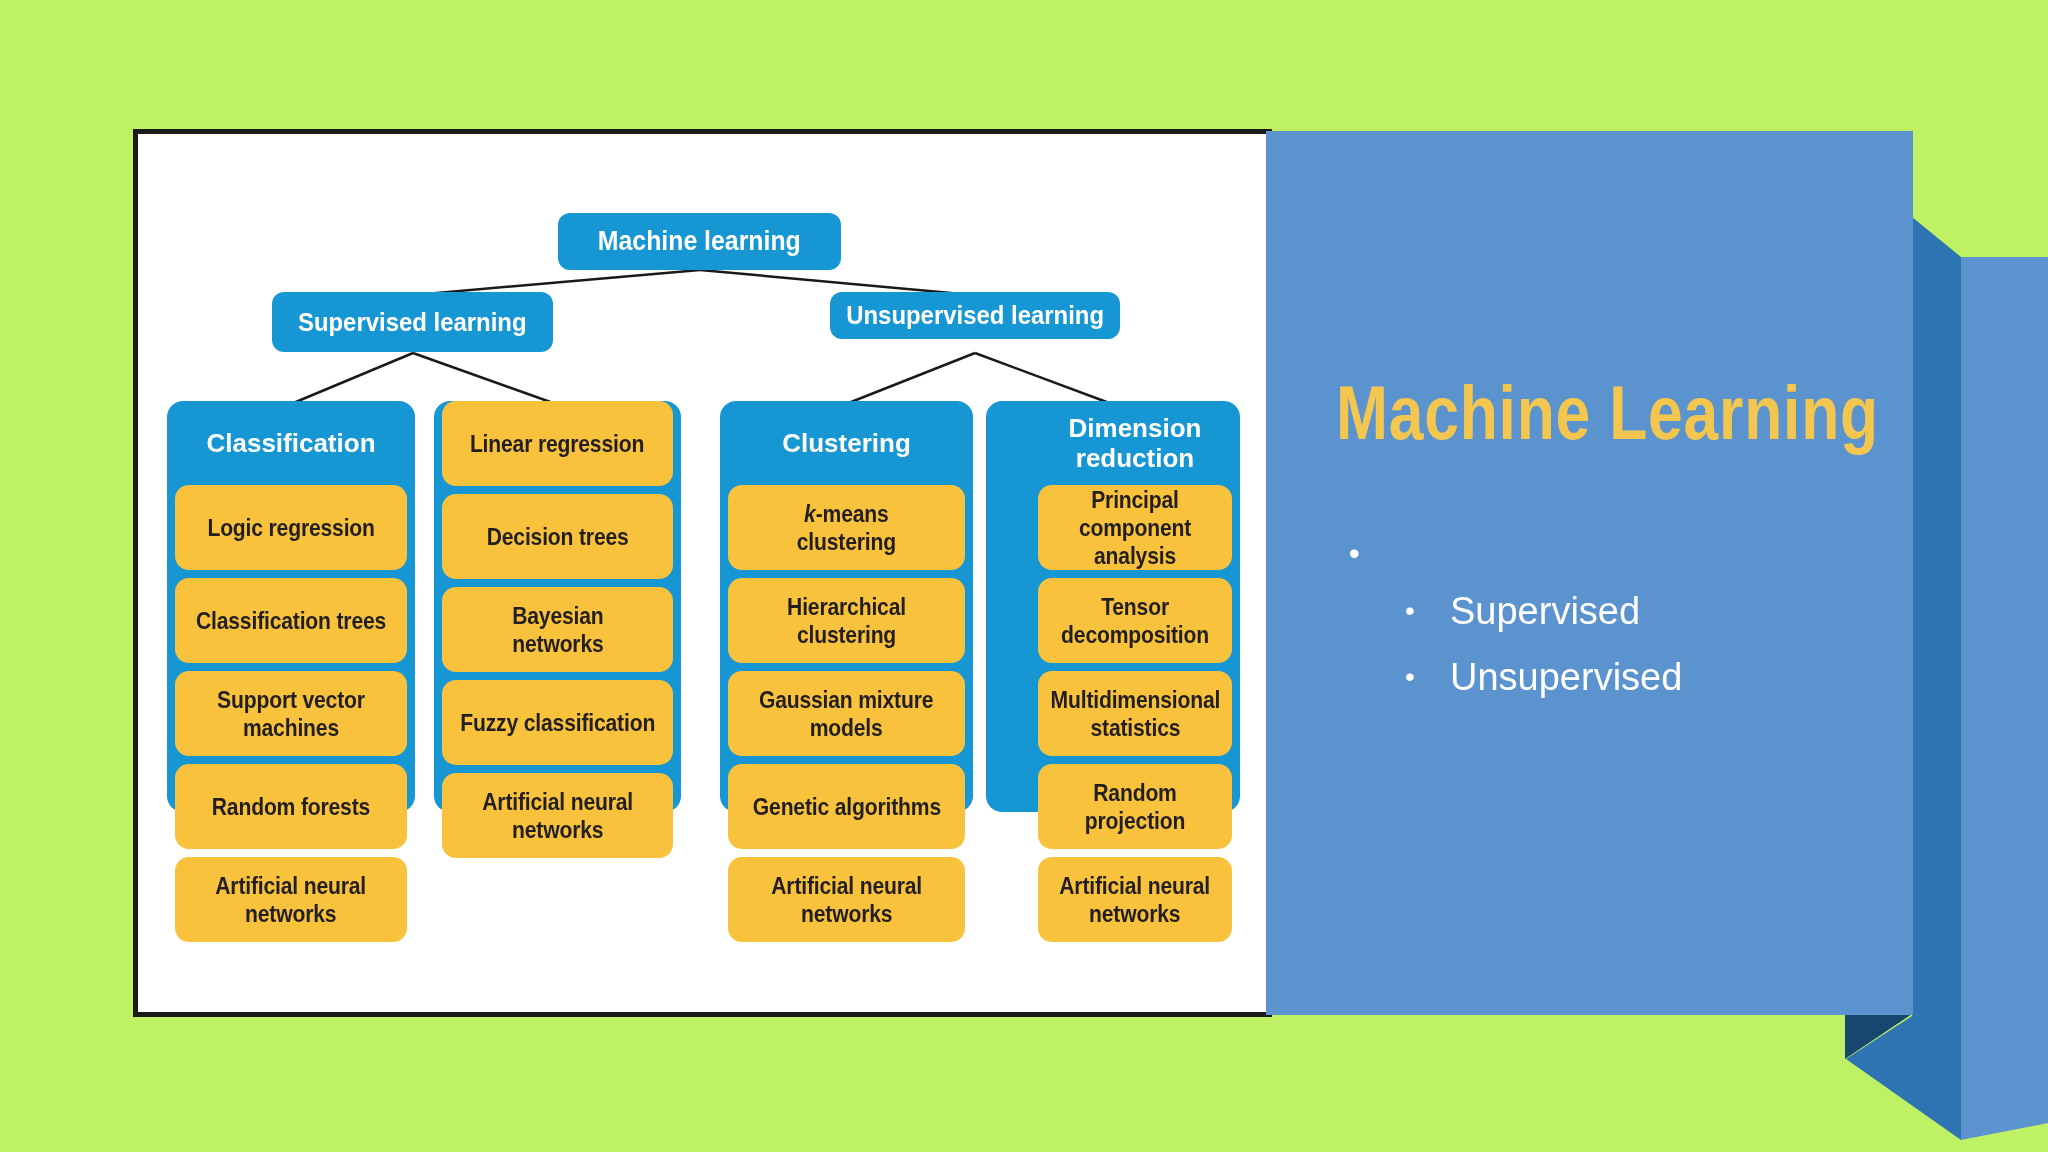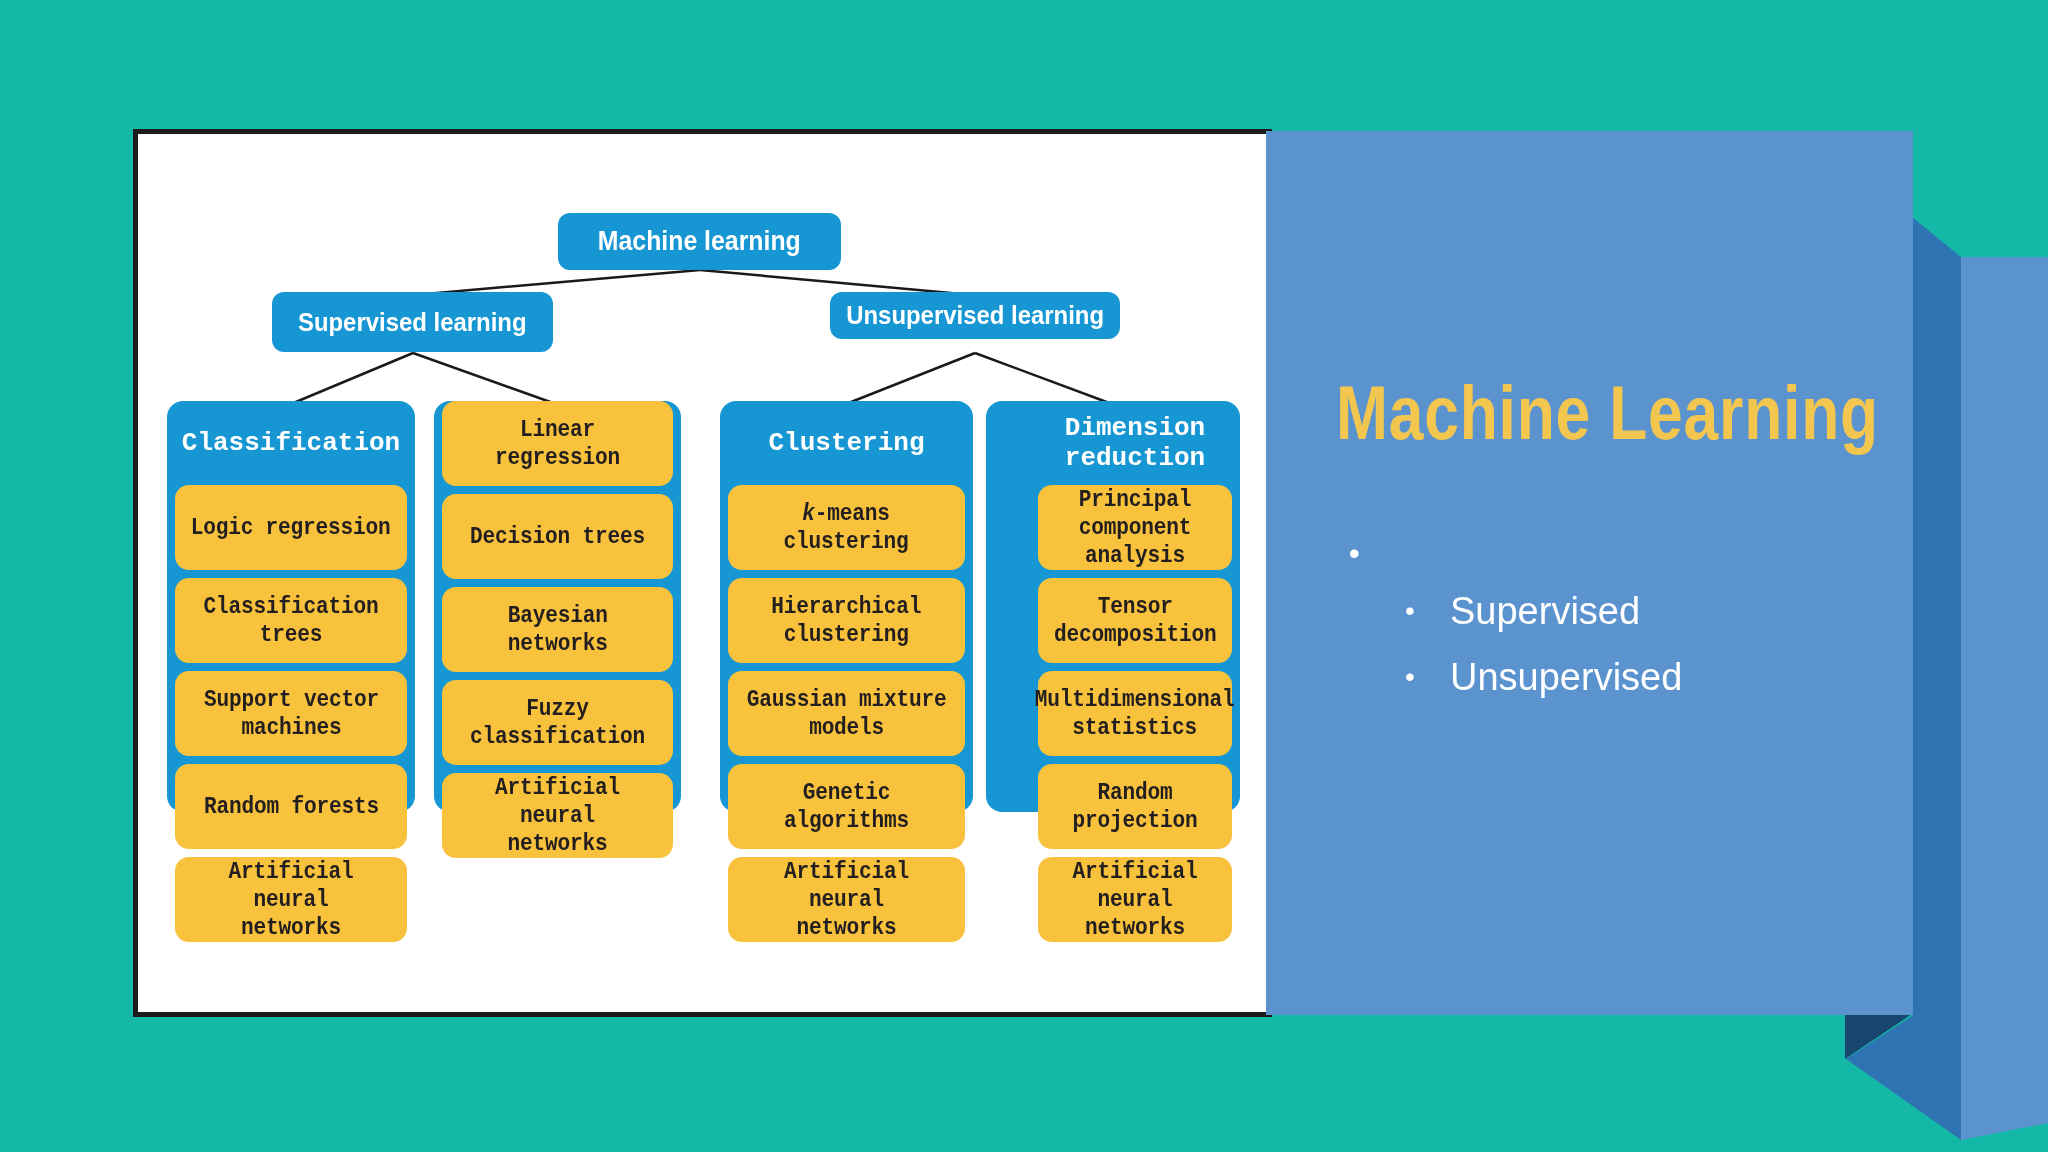--- a/index.html
+++ b/index.html
@@ -1,36 +1,36 @@
 <!DOCTYPE html>
 <html><head>
 <meta charset="utf-8">
 <style>
   html,body{margin:0;padding:0;width:2048px;height:1152px;background:#ffffff;
     font-family:"Liberation Sans",sans-serif;}
-  .stage{position:relative;width:2048px;height:1152px;background:#14b8a6;overflow:hidden;}
+  .stage{position:relative;width:2048px;height:1152px;background:#bef264;overflow:hidden;}
 
   
   .diagram-box{position:absolute;left:133px;top:129px;width:1139px;height:888px;
     box-sizing:border-box;border:5px solid #1b1b1b;background:#ffffff;z-index:1;}
 
   
   .connectors{position:absolute;left:0;top:0;z-index:2;pointer-events:none;}
 
   
   .tnode{position:absolute;z-index:3;background:#1697D3;color:#ffffff;border-radius:12px;
     display:flex;align-items:center;justify-content:center;font-weight:bold;font-size:26px;}
   .tnode .lbl{transform:scaleX(.92);white-space:nowrap;}
   #node-ml{left:558px;top:213px;width:283px;height:57px;font-size:27px;}
   #node-sup{left:272px;top:292px;width:281px;height:60px;}
   #node-unsup{left:830px;top:292px;width:290px;height:47px;text-align:center;}
 
   
   .col{position:absolute;top:401px;height:411px;z-index:3;background:#1697D3;border-radius:16px;
-    display:flex;flex-direction:column;box-sizing:border-box;font-family:Liberation Mono, monospace;}
+    display:flex;flex-direction:column;box-sizing:border-box;}
   .col-header{flex:none;height:84px;display:flex;align-items:center;justify-content:center;
     color:#ffffff;font-weight:bold;font-size:26px;line-height:30px;text-align:center;white-space:pre-line;}
   .col-items{display:flex;flex-direction:column;gap:8px;padding:0 8px;}
   .item{flex:none;height:85px;background:#F9C23C;border-radius:14px;display:flex;align-items:center;
     justify-content:center;color:#231F20;font-weight:bold;font-size:24px;line-height:28px;text-align:center;}
   .item .ilbl{transform:scaleX(.88);white-space:pre-line;letter-spacing:-.2px;}
   .item .ilbl em{font-style:italic;}
 
   
   .panel{position:absolute;left:1266px;top:131px;width:647px;height:884px;background:#5B93CE;z-index:4;}

